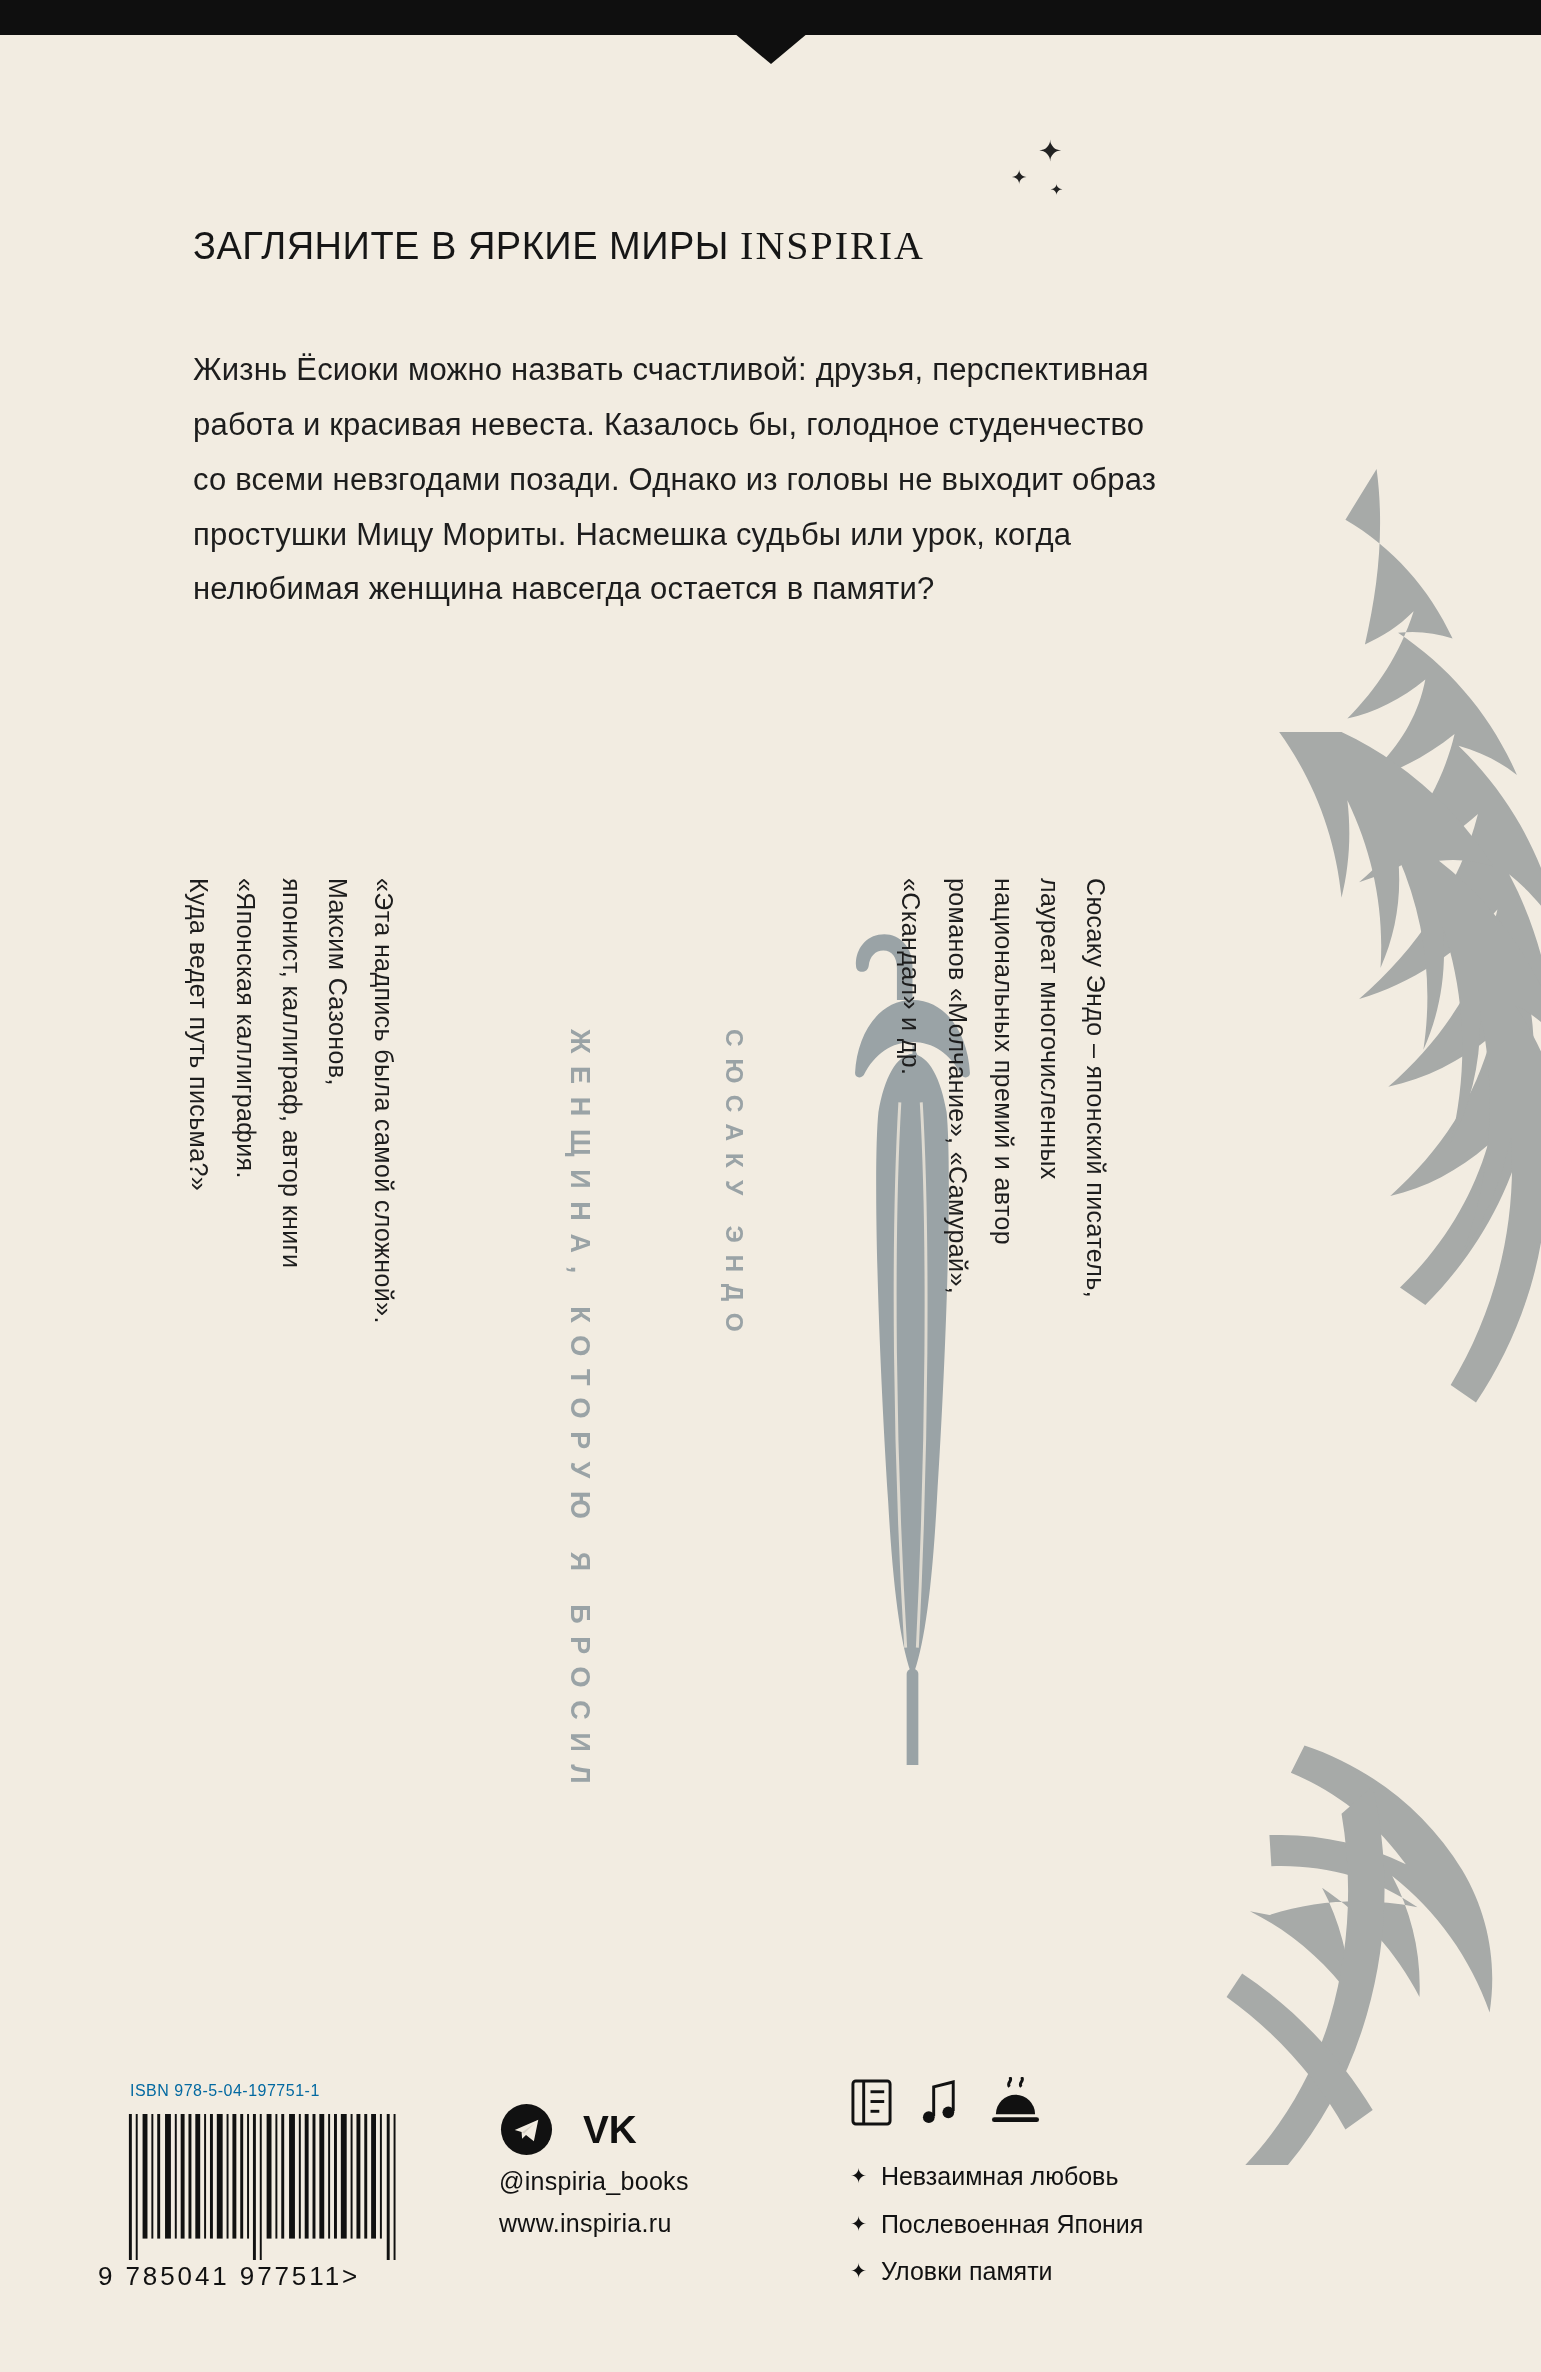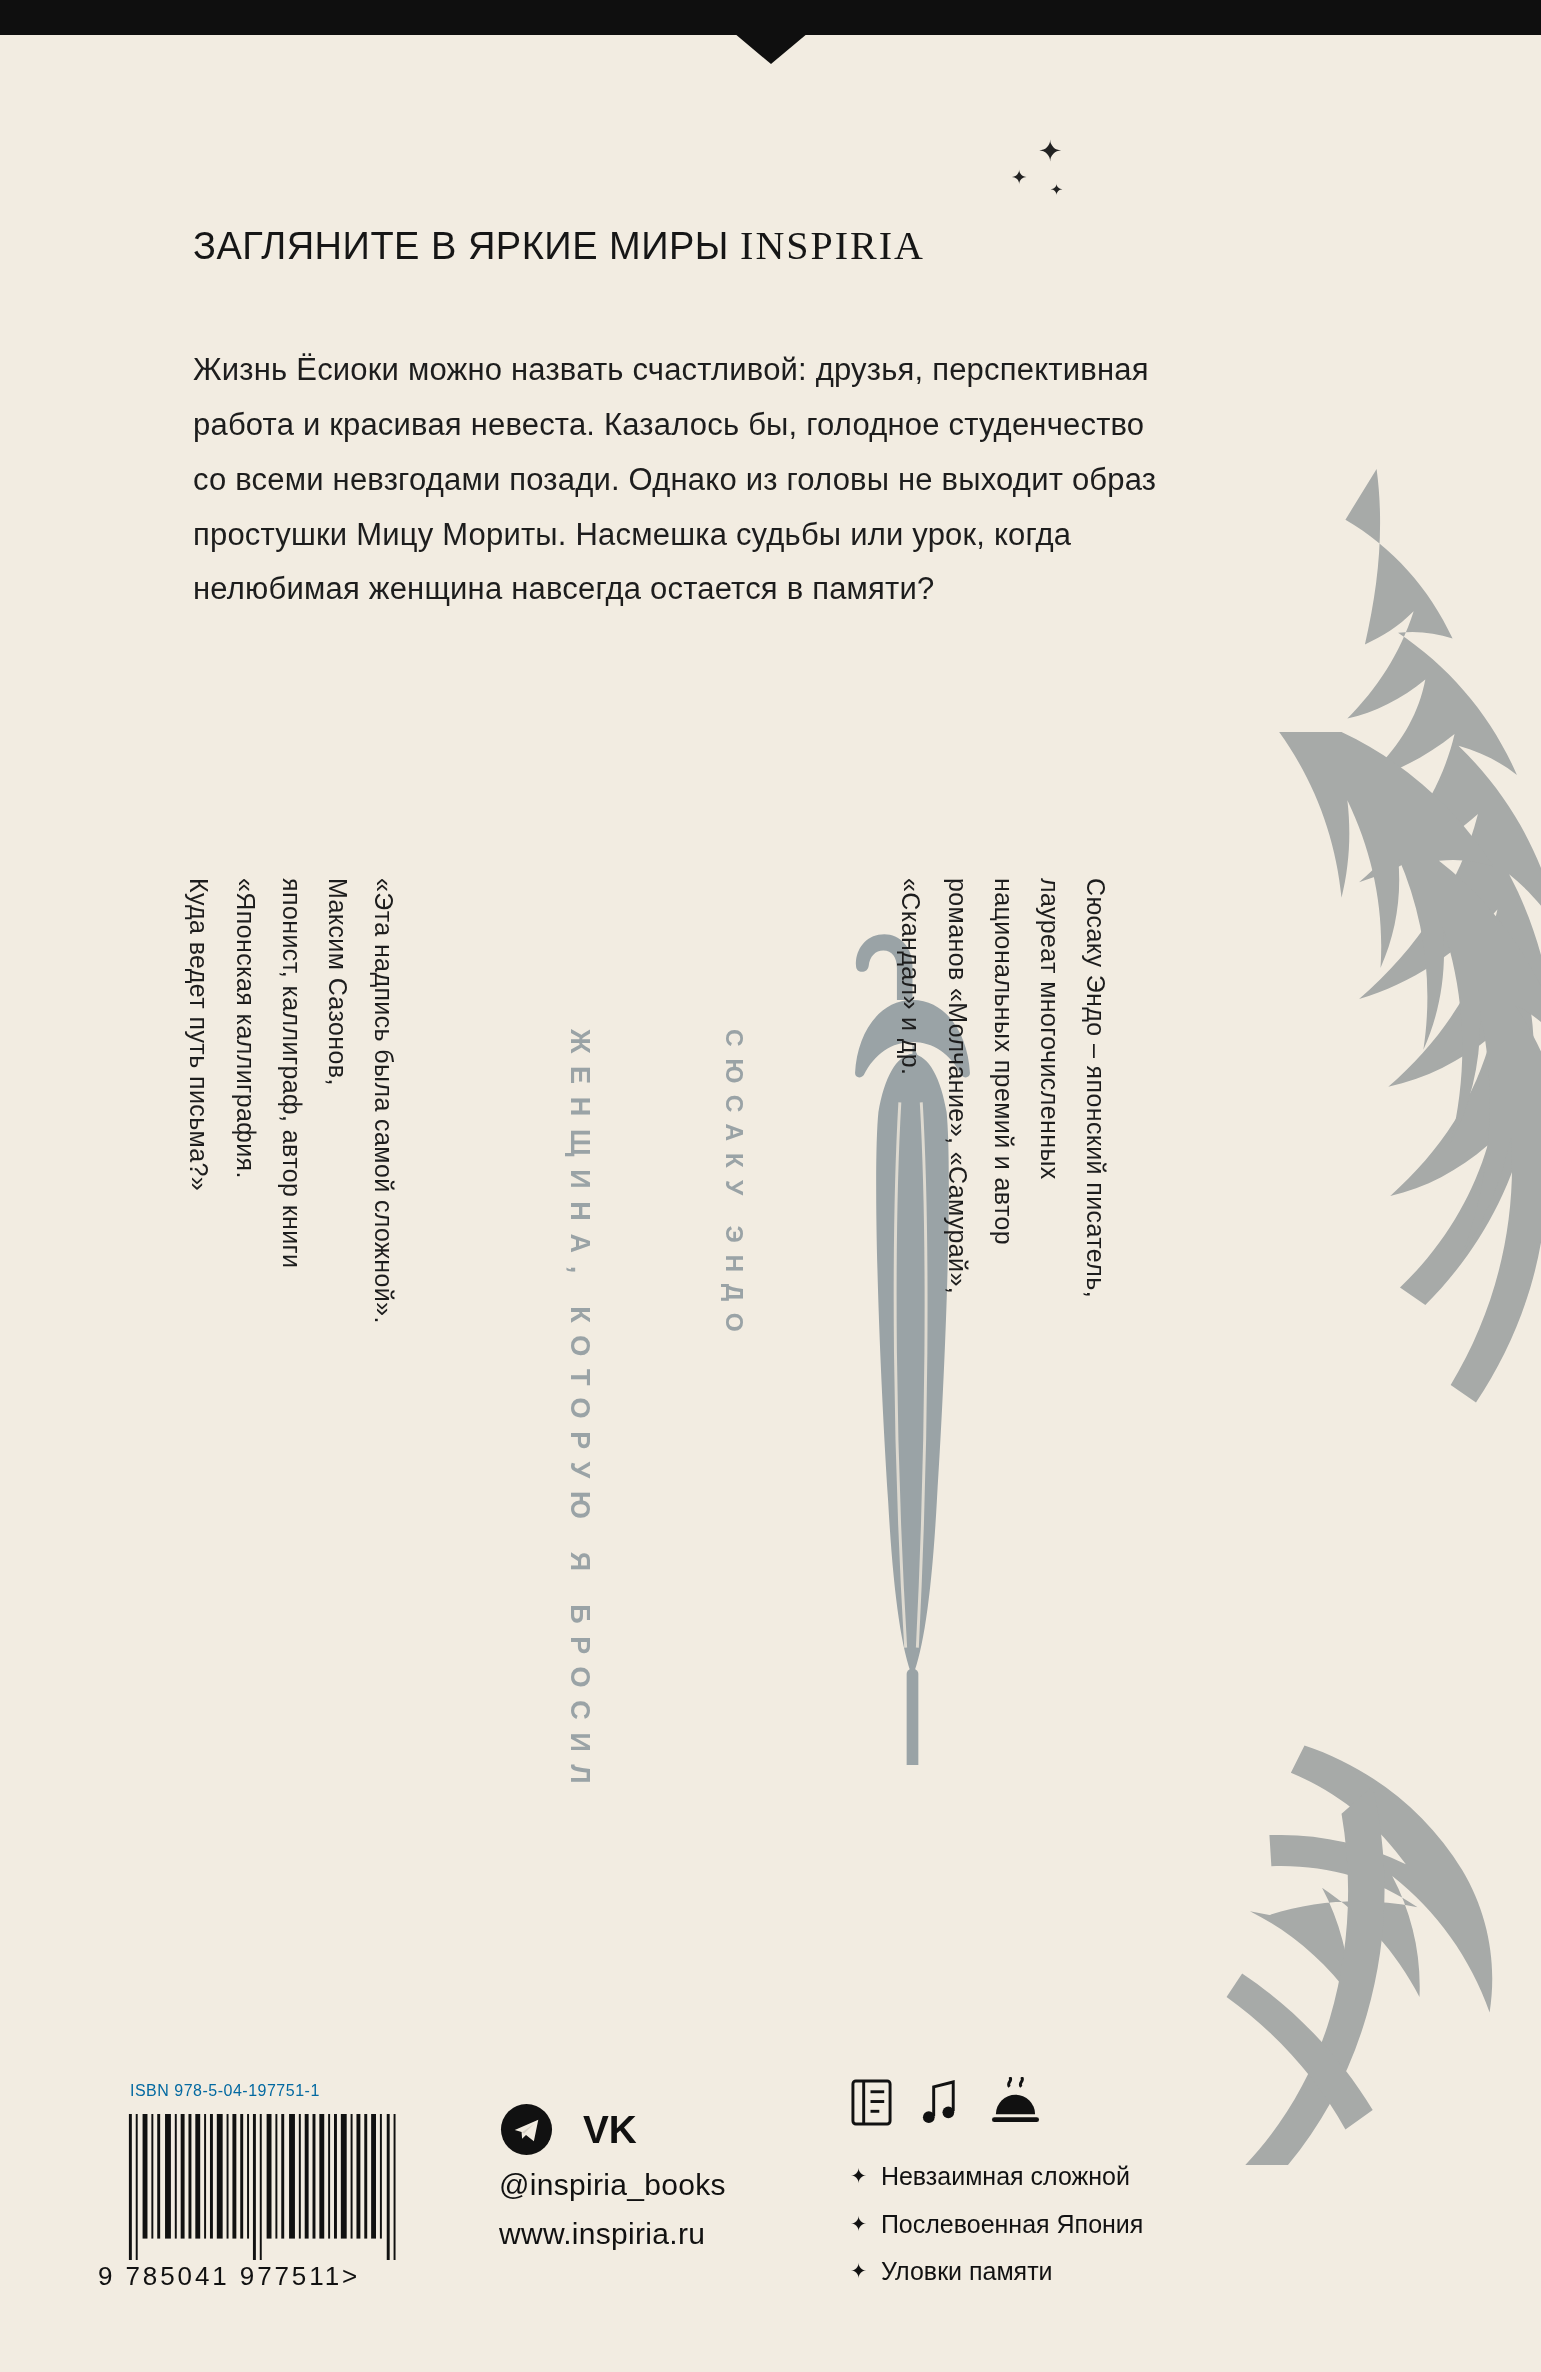--- a/index.html
+++ b/index.html
@@ -190,21 +190,21 @@
     left: 499px;
     top: 2102px;
     color: #111;
   }
   .social-icons {
     display: flex;
     gap: 29px;
     align-items: center;
   }
   .social-line {
-    font-size: 30px;
+    font-size: 25px;
     line-height: 1.45;
     color: #111;
     margin-top: 5.9px;
     letter-spacing: 0.3px;
   }
 
   .topics {
     position: absolute;
     left: 850px;
     top: 2077px;
@@ -373,21 +373,21 @@
       </svg>
       <svg width="51" height="51" viewBox="0 0 52 52">
         <path d="M6 38 H46 A20 20 0 0 0 6 38 Z" fill="#111"></path>
         <rect x="2" y="41" width="48" height="5" rx="2.5" fill="#111"></rect>
         <path d="M20 10 C16 6 24 4 20 0" fill="none" stroke="#111" stroke-width="3"></path>
         <path d="M32 10 C28 6 36 4 32 0" fill="none" stroke="#111" stroke-width="3"></path>
       </svg>
     </div>
     <div class="topic-row">
       <span class="topic-bullet">✦</span>
-      <span>Невзаимная сложной</span>
+      <span>Невзаимная любовь</span>
     </div>
     <div class="topic-row">
       <span class="topic-bullet">✦</span>
       <span>Послевоенная Япония</span>
     </div>
     <div class="topic-row">
       <span class="topic-bullet">✦</span>
       <span>Уловки памяти</span>
     </div>
   </div>

